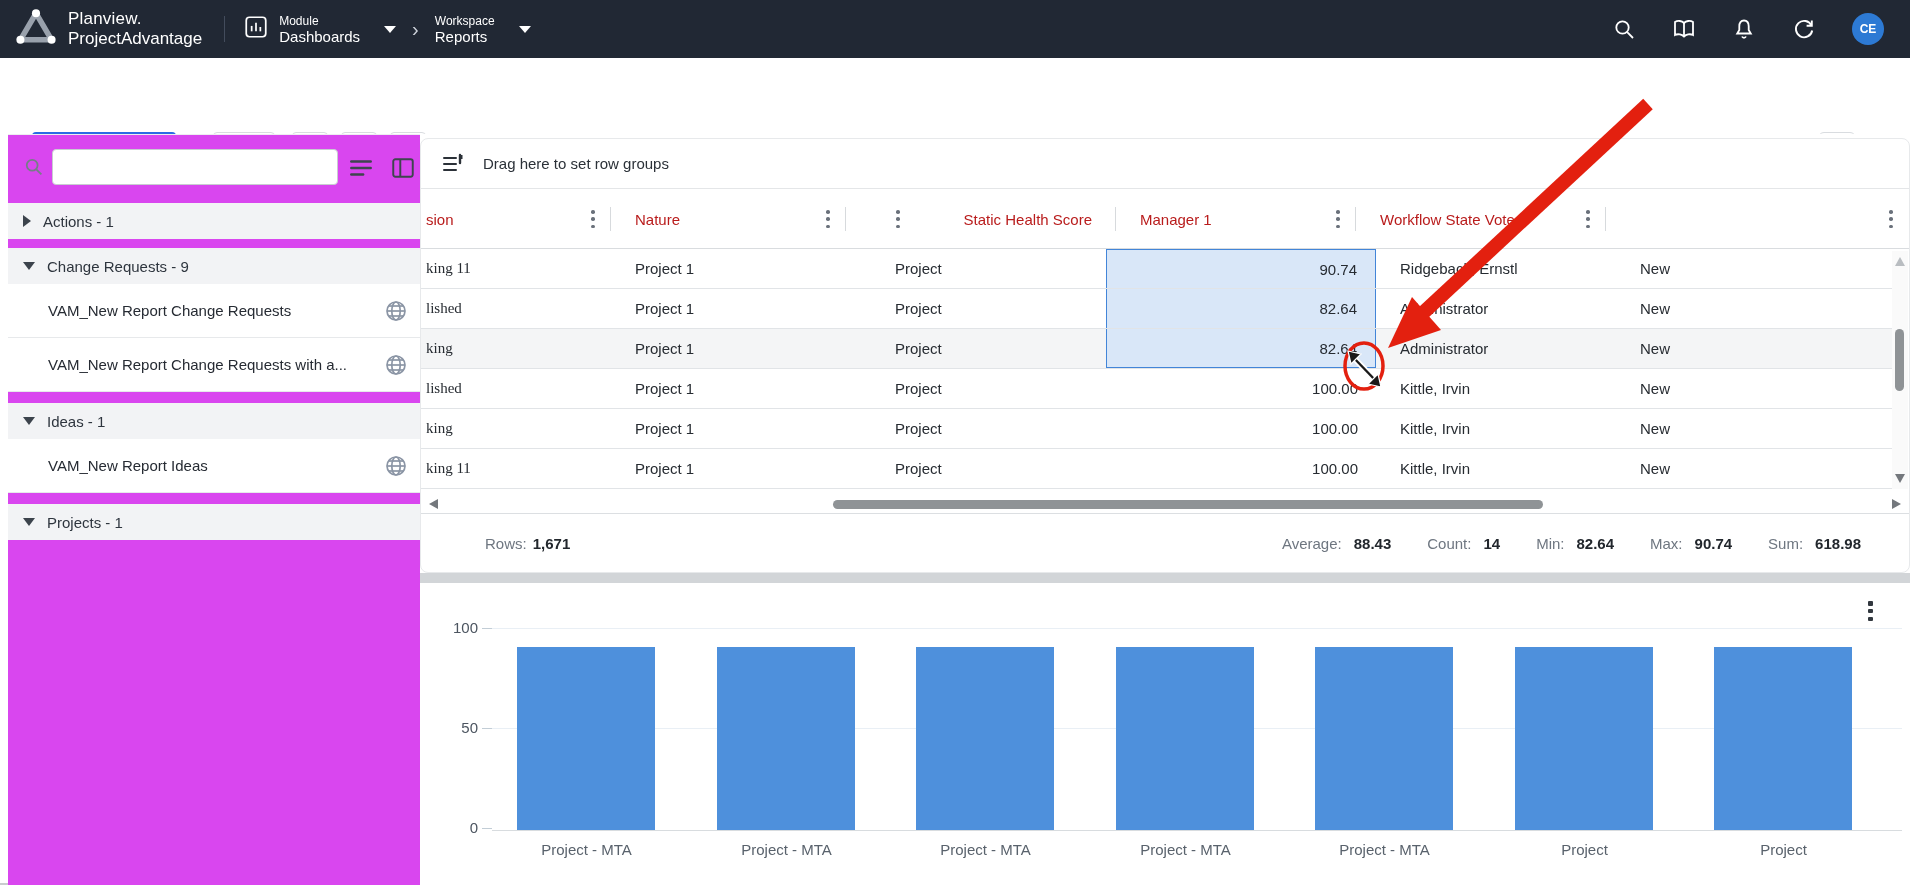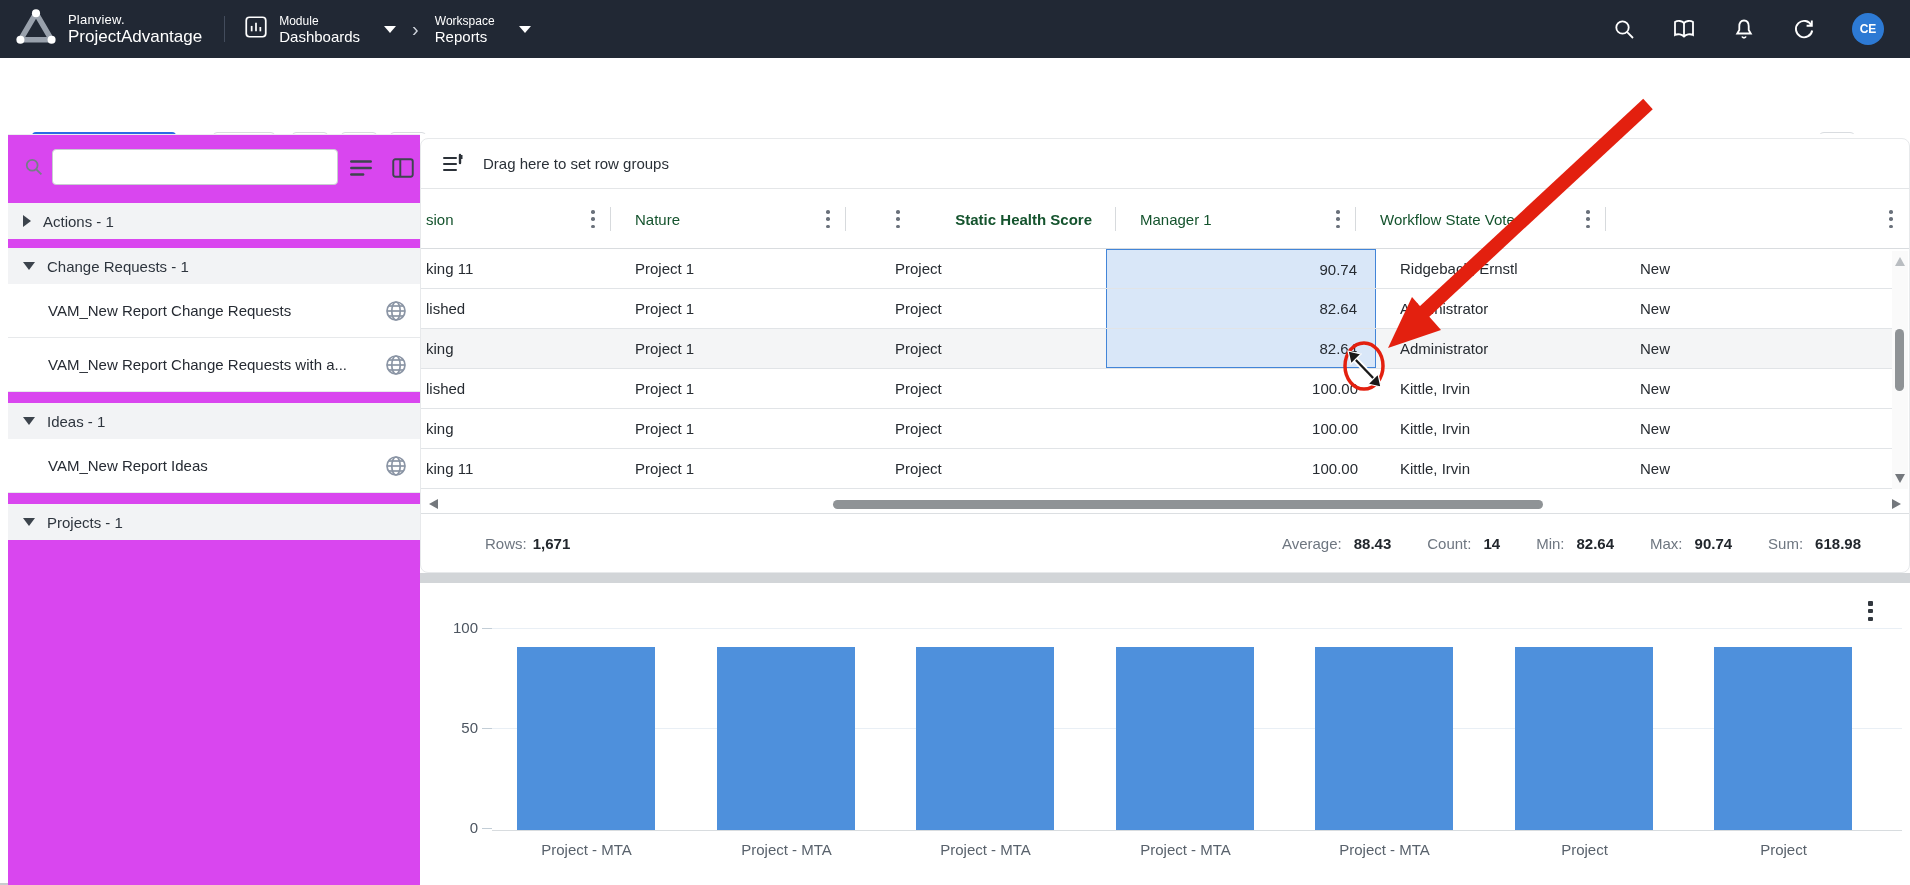--- a/index.html
+++ b/index.html
@@ -2,21 +2,21 @@
 <html><head>
 <meta charset="utf-8">
 <style>
   * { margin:0; padding:0; box-sizing:border-box; }
   html,body { width:1910px; height:885px; font-family:"Liberation Sans", sans-serif; background:#fff; overflow:hidden; }
   #stage { position:relative; width:1910px; height:885px; border-bottom:2px solid #c9ccce; background:#fff; }
 
   
   #topbar { position:absolute; left:0; top:0; width:1910px; height:58px; background:#212834; color:#fff; display:flex; align-items:center; }
   .brand { display:flex; align-items:center; gap:10px; padding-left:14px; }
-  .brand-text div:first-child { font-size:13px; letter-spacing:.2px; }
+  .brand-text div:first-child { font-size:17px; letter-spacing:.2px; }
   .brand-text div:last-child { font-size:17px; font-weight:400; }
   .nav-divider { width:1px; height:26px; background:#434c5c; margin:0 18px 0 22px; }
   .nav-entity { display:flex; align-items:center; gap:10px; cursor:pointer; }
   .nav-entity .lines .l1 { font-size:12px; color:#ffffff; }
   .nav-entity .lines .l2 { font-size:15px; }
   .caret-down { width:0; height:0; border-left:6px solid transparent; border-right:6px solid transparent; border-top:7px solid #fff; margin-left:14px; }
   .crumb-chev { color:#cdd2da; font-size:20px; margin:0 16px; }
   #topbar-right { margin-left:auto; display:flex; align-items:center; gap:36px; padding-right:26px; }
   .tb-icon { width:24px; height:24px; color:#fff; cursor:pointer; }
   .avatar { width:32px; height:32px; border-radius:50%; background:#2d7ad4; color:#fff; font-size:12px; font-weight:bold; display:flex; align-items:center; justify-content:center; }
@@ -47,35 +47,35 @@
   .side-item { position:absolute; left:0; width:420px; height:54px; background:#fff; border-bottom:1px solid #e7e9eb; display:flex; align-items:center; padding-left:40px; font-size:15px; color:#262b33; cursor:pointer; }
   .side-item.selected { background:#e8f1fc; }
   .globe { position:absolute; right:20px; top:15px; width:24px; height:24px; color:#8b95a5; }
 
   
   #main { position:absolute; left:420px; top:134px; width:1490px; height:751px; background:#fff; }
   #grid-card { position:absolute; left:0; top:4px; width:1490px; height:435px; background:#fff; border:1px solid #e7e9eb; border-radius:8px; }
   #dragbar { position:absolute; left:0; top:0; width:1488px; height:50px; border-bottom:1px solid #e4e6e8; display:flex; align-items:center; gap:18px; padding-left:20px; color:#2b3138; font-size:15px; }
   #rg-icon { width:24px; height:24px; color:#2b3138; }
 
-  .hdr-row { position:absolute; left:0; top:50px; width:1488px; height:60px; display:flex; border-bottom:1px solid #d9dcdf; color:#14532d; font-size:15px; }
+  .hdr-row { position:absolute; left:0; top:50px; width:1488px; height:60px; display:flex; border-bottom:1px solid #d9dcdf; color:#b91c1c; font-size:15px; }
   .hcell { position:relative; display:flex; align-items:center; height:60px; }
   .col1{width:190px;} .col2{width:260px;} .col3{width:235px;} .col4{width:70px;} .col5{width:200px;} .col6{width:240px;} .col7{width:250px;} .col8{flex:1;}
   .hlabel { padding-left:24px; white-space:nowrap; overflow:hidden; }
   .col1 .hlabel { padding-left:5px; }
-  .col5 .hlabel { width:100%; text-align:right; padding-right:24px;font-weight:bold; }
+  .col5 .hlabel { width:100%; text-align:right; padding-right:24px; }
   .kebab { position:absolute; right:16px; top:21px; width:4px; height:18px; display:flex; flex-direction:column; justify-content:space-between; cursor:pointer; }
   .kebab i { width:3.5px; height:3.5px; border-radius:50%; background:#6a717b; }
   .hsep { position:absolute; right:0; top:18px; width:1px; height:24px; background:#d7dadd; }
 
   #rows-wrap { position:absolute; left:0; top:110px; width:1471px; height:240px; }
   .grow { position:relative; display:flex; width:1471px; height:40px; border-bottom:1px solid #e1e4e7; background:#fff; font-size:15px; color:#262b31; }
   .grow.hover { background:#f4f5f6; }
   .gcell { display:flex; align-items:center; padding-left:24px; white-space:nowrap; overflow:hidden; }
-  .gcell.col1 { padding-left:5px; }
+  .gcell.col1 { padding-left:5px;font-family:Liberation Serif, serif; }
   .gcell.col5 { justify-content:flex-end; padding-right:18px; padding-left:0; }
   .gcell.sel { background:#d9e7f8; }
   .grow:nth-child(1) .gcell.sel { border-top:1px solid #4285d8; }
   .gcell.col4.sel { border-left:1px solid #4285d8; }
   .gcell.col5.sel { border-right:1px solid #4285d8; }
   .grow:nth-child(3) .gcell.sel { border-bottom:1px solid #4285d8; }
 
   
   #vscroll { position:absolute; right:1px; top:112px; width:16px; height:238px; background:#fafafa; }
   .vs-arrow { position:absolute; left:3px; width:0; height:0; border-left:5px solid transparent; border-right:5px solid transparent; cursor:pointer; }
@@ -255,21 +255,21 @@
       </span>
     </div>
 
     <div class="group-hdr" style="top:68px">
       <span class="tri-right"></span>
       <span>Actions - 1</span>
     </div>
 
     <div class="group-hdr" style="top:113px">
       <span class="tri-down"></span>
-      <span>Change Requests - 1</span>
+      <span>Change Requests - 9</span>
     </div>
     <div class="side-item" style="top:149px">
       <span>VAM_New Report Change Requests</span>
       <span class="globe">
         <svg viewBox="0 0 24 24" fill="none" stroke="currentColor" stroke-width="1.7">
             <circle cx="12" cy="12" r="9"></circle>
             <ellipse cx="12" cy="12" rx="4.2" ry="9"></ellipse>
             <line x1="3" y1="12" x2="21" y2="12"></line>
             <line x1="4.2" y1="7" x2="19.8" y2="7"></line>
             <line x1="4.2" y1="17" x2="19.8" y2="17"></line>

